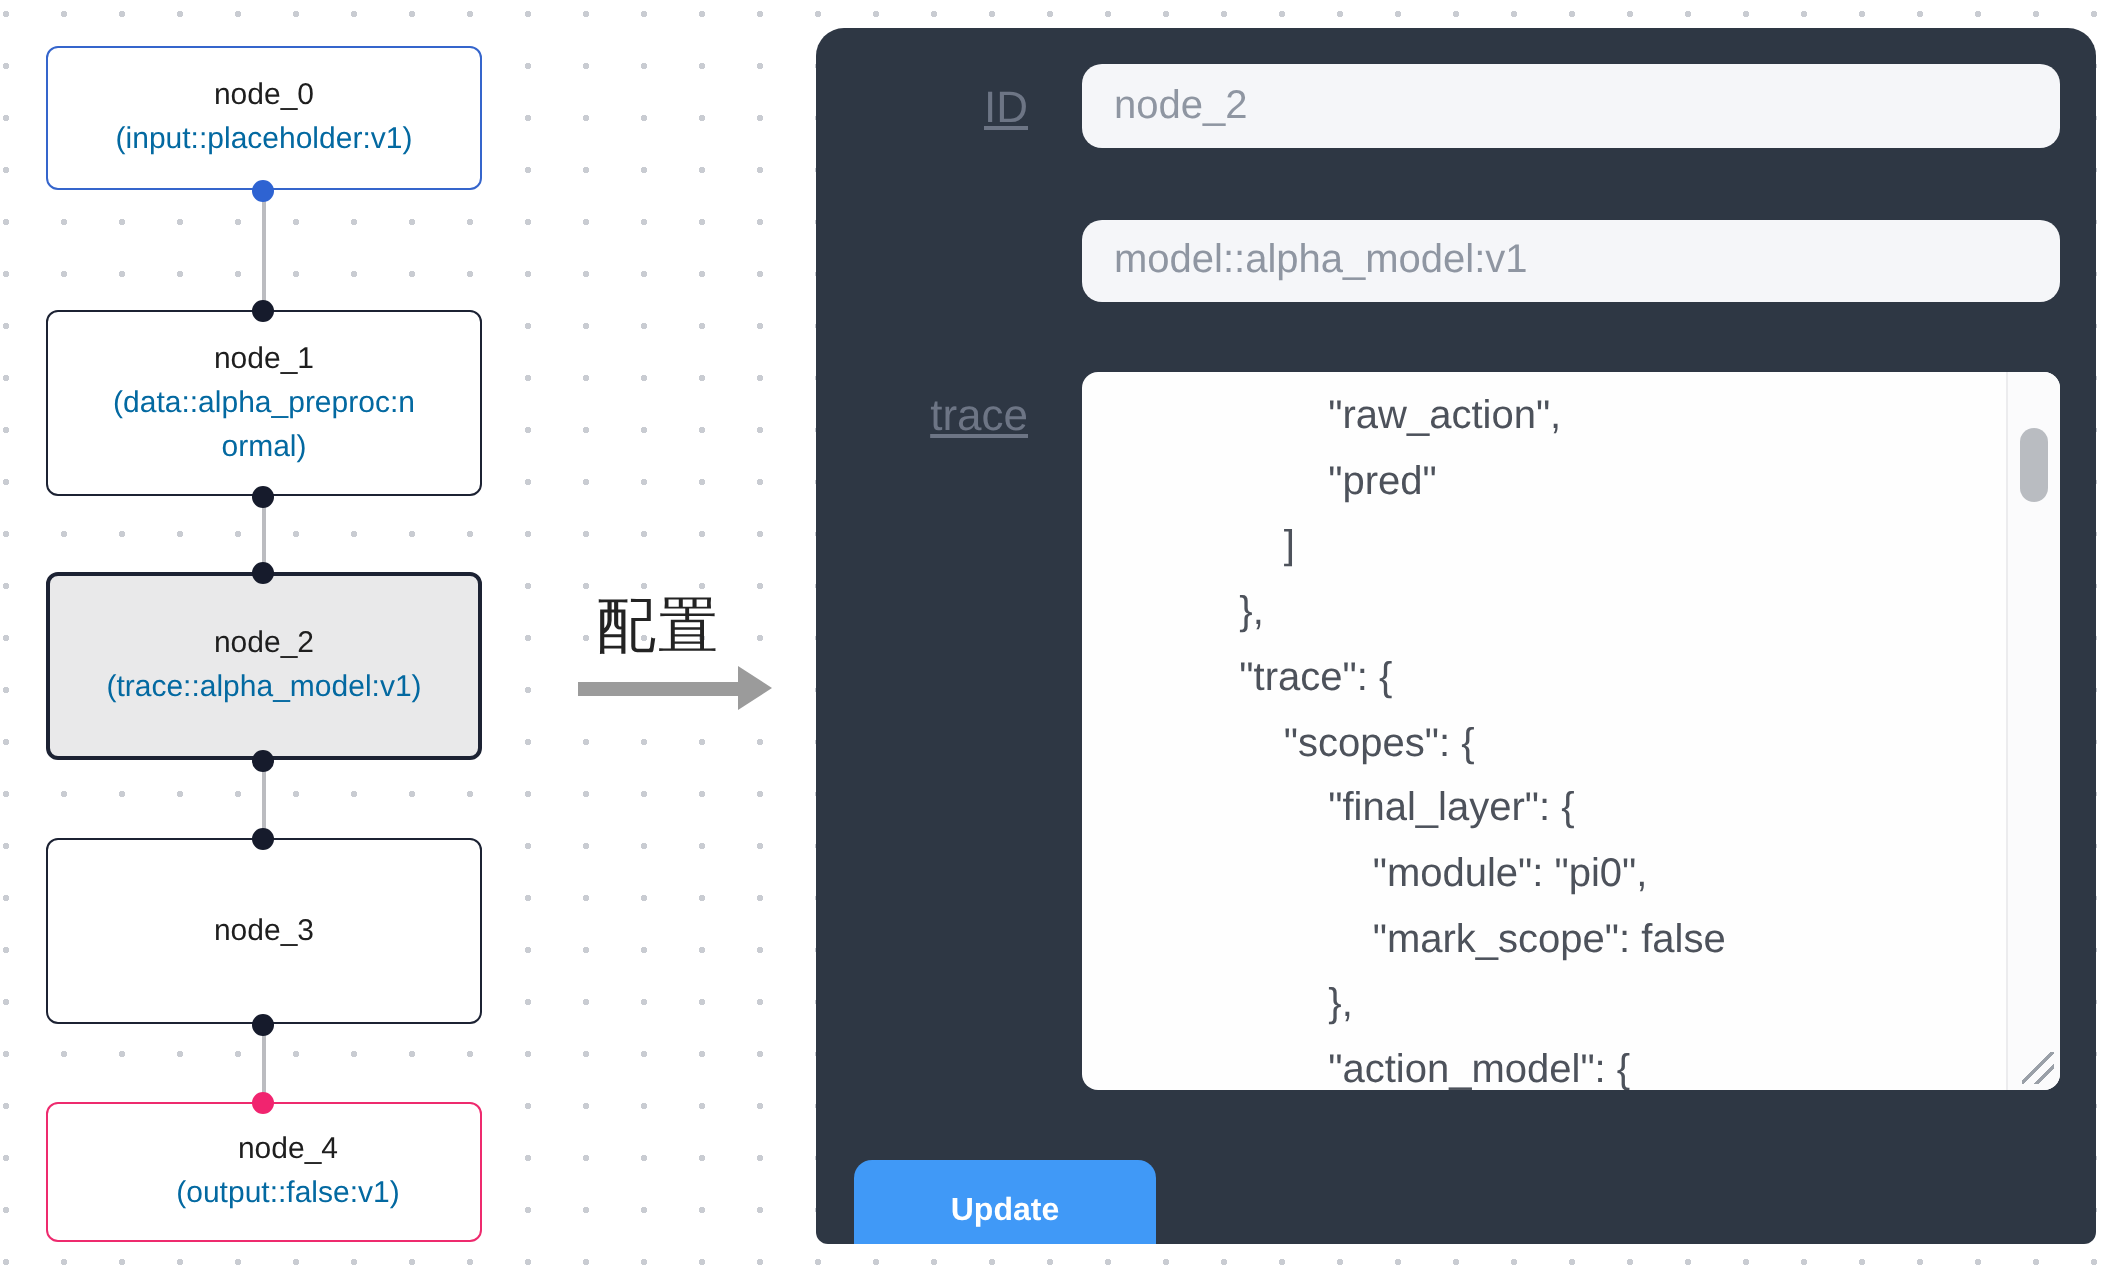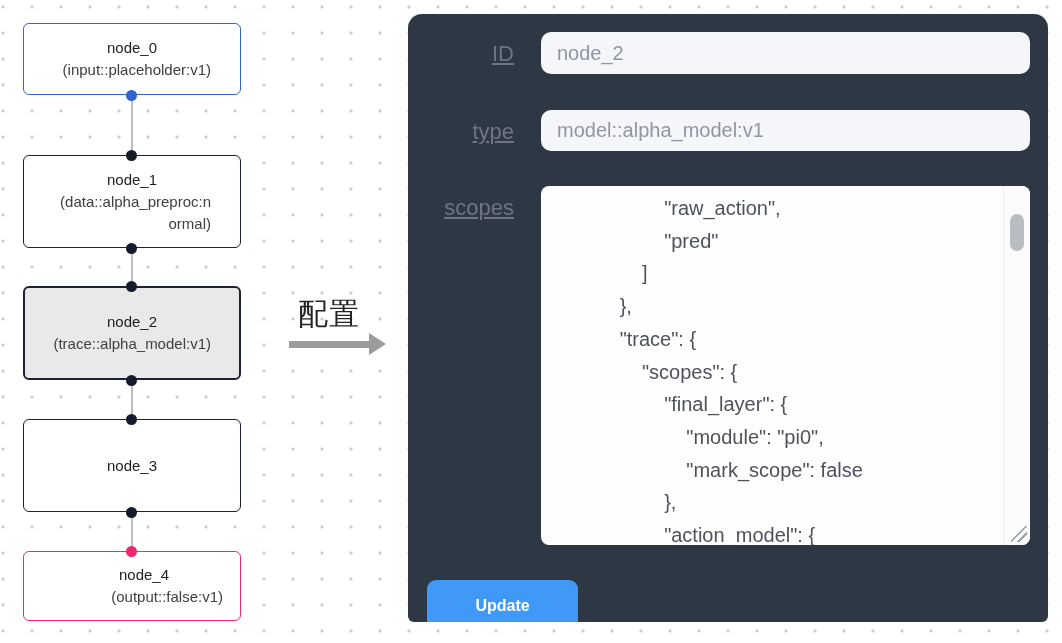--- a/index.html
+++ b/index.html
@@ -24,24 +24,24 @@
   }
 
   
   .flow{position:absolute;left:0;top:0;width:410px;height:643px;}
   .node{
     position:absolute;left:23px;width:218px;
     background:#ffffff;
     border:1.5px solid var(--node-border);
     border-radius:6px;
     display:flex;flex-direction:column;align-items:center;justify-content:center;
-    text-align:right;
+    text-align:center;
   }
   .node-title{font-size:15px;line-height:22px;color:#1e1e1e;}
-  .node-subtitle{font-size:15px;line-height:22px;color:#404040;width:158px;word-break:break-all;}
+  .node-subtitle{font-size:15px;line-height:22px;color:#0369a1;width:158px;word-break:break-all;}
   .node--input{top:23px;height:72px;border-color:var(--node-input-border);}
   .node--n1{top:155px;height:93px;}
   .node--selected{top:286px;height:94px;background:#e9e9ea;border-width:2px;}
   .node--n3{top:419px;height:93px;}
   .node--output{top:551px;height:70px;border-color:var(--node-output-border);padding-left:24px;}
 
   .edge{position:absolute;left:131px;width:2px;background:#bbbcc0;}
   .edge-1{top:95px;height:60px;}
   .edge-2{top:248px;height:38px;}
   .edge-3{top:380px;height:39px;}
@@ -172,24 +172,23 @@
   <div class="transition-label">配置</div>
   <div class="arrow-shaft"></div>
   <div class="arrow-head"></div>
 </div>
 
 <div class="panel">
 
   <div class="field-label label-id">ID</div>
   <input class="panel-input input-id" value="node_2" style="">
 
-  <div class="field-label label-type">type</div>
   <input class="panel-input input-type" value="model::alpha_model:v1" style="">
 
-  <div class="field-label label-config">scopes</div>
+  <div class="field-label label-config">trace</div>
   <div class="config-box">
     <div class="config-text">                    "raw_action",
                     "pred"
                 ]
             },
             "trace": {
                 "scopes": {
                     "final_layer": {
                         "module": "pi0",
                         "mark_scope": false

